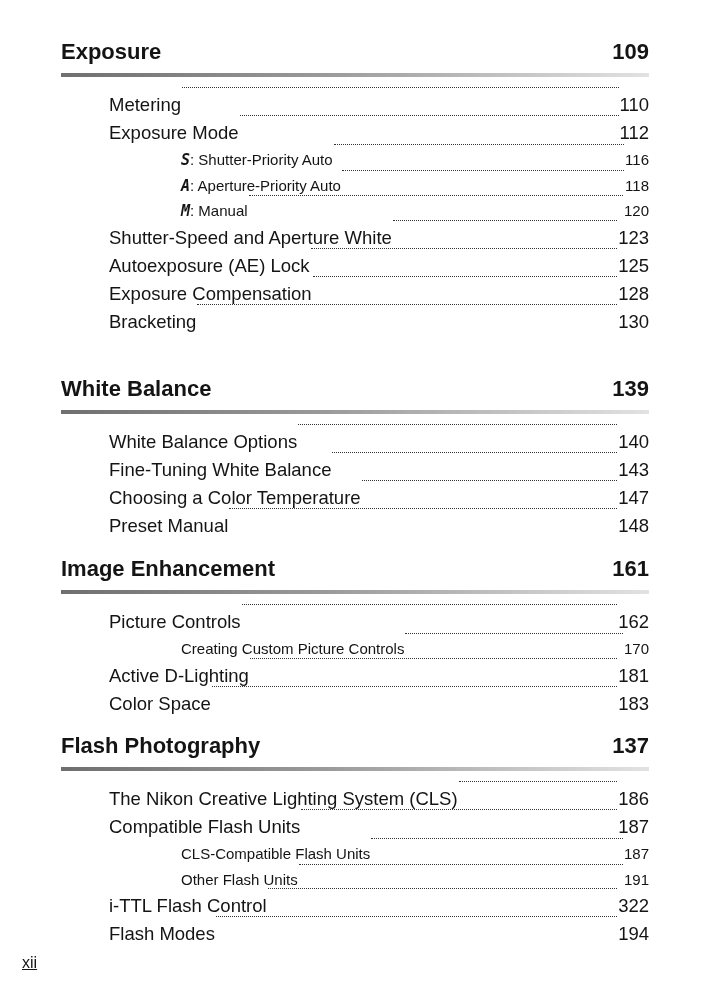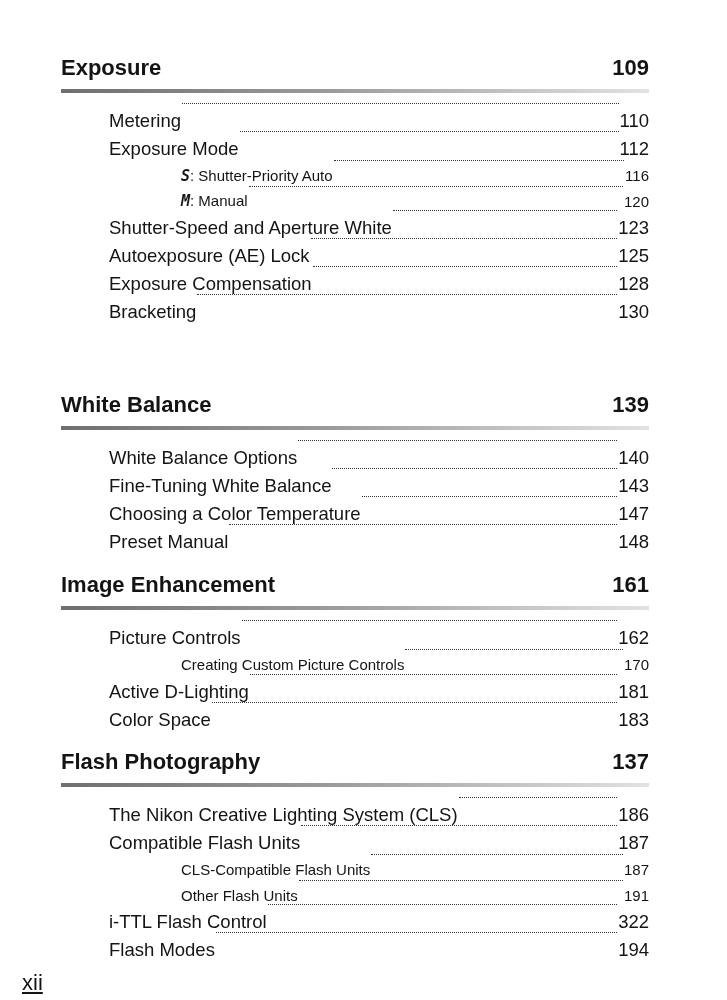--- a/index.html
+++ b/index.html
@@ -1,50 +1,50 @@
 <!DOCTYPE html>
 <html><head>
 <meta charset="utf-8">
 <style>
   html, body { margin: 0; padding: 0; background: #ffffff; }
   body {
     width: 727px; height: 1000px; position: relative; overflow: hidden;
     font-family: "Liberation Sans", "DejaVu Sans", sans-serif;
     color: #141414;
   }
-  .page { position: absolute; left: 0; top: 16px; width: 727px; height: 759px; }
+  .page { position: absolute; left: 0; top: 0; width: 727px; height: 759px; }
   .section { position: absolute; left: 61px; width: 588px; }
   .sec-head {
     display: flex; justify-content: space-between; align-items: baseline;
     font-weight: bold; font-size: 22px; height: 30px; line-height: 30px;
   }
   .rule {
     height: 4px; margin-top: 6px;
     background: linear-gradient(to right, #6f6f6f 0%, #9a9a9a 45%, #e2e2e2 100%);
   }
   .entries { margin-top: 14px; }
   .entry {
-    display: flex; align-items: center; white-space: nowrap;
+    display: flex; align-items: flex-start; white-space: nowrap;
     font-size: 18.5px; height: 28px; line-height: 28px;
     margin-left: 48px;
   }
   .entry.sub {
     font-size: 15px; height: 25.5px; line-height: 25.5px;
     margin-left: 120px;
   }
   .entry .label { flex: 0 0 auto; }
   .entry .dots {
     flex: 1 1 auto; overflow: hidden; margin: 0 1px;
     border-bottom: 1.6px dotted #333; height: 0; align-self: baseline;
     position: relative; top: -4px;
   }
   .entry.sub .dots { border-bottom-width: 1.3px; top: -3px; }
   .entry .page-num { flex: 0 0 auto; }
   .mode-glyph { font-family: "DejaVu Sans Mono", monospace; font-style: italic; font-weight: bold; }
-  .folio { position: absolute; left: 22px; top: 954px; font-size: 22px; text-decoration: underline; }
+  .folio { position: absolute; left: 22px; top: 954px; font-size: 16px; text-decoration: underline; }
 </style>
 </head>
 <body>
 
 <div class="page">
 
   <div class="section" style="top:37px">
     <div class="sec-head">
       <span>Exposure</span>
       <span>109</span>
@@ -60,20 +60,25 @@
           <span class="label">Exposure Mode</span>
           <span class="dots"></span>
           <span class="page-num">112</span>
         </div>
       <div class="entry sub">
           <span class="label"><span class="mode-glyph">S</span><span>: Shutter-Priority Auto</span></span>
           <span class="dots"></span>
           <span class="page-num">116</span>
         </div>
       <div class="entry sub">
+          <span class="label"><span class="mode-glyph">A</span><span>: Aperture-Priority Auto</span></span>
+          <span class="dots"></span>
+          <span class="page-num">118</span>
+        </div>
+      <div class="entry sub">
           <span class="label"><span class="mode-glyph">M</span><span>: Manual</span></span>
           <span class="dots"></span>
           <span class="page-num">120</span>
         </div>
       <div class="entry">
           <span class="label">Shutter-Speed and Aperture White</span>
           <span class="dots"></span>
           <span class="page-num">123</span>
         </div>
       <div class="entry">

